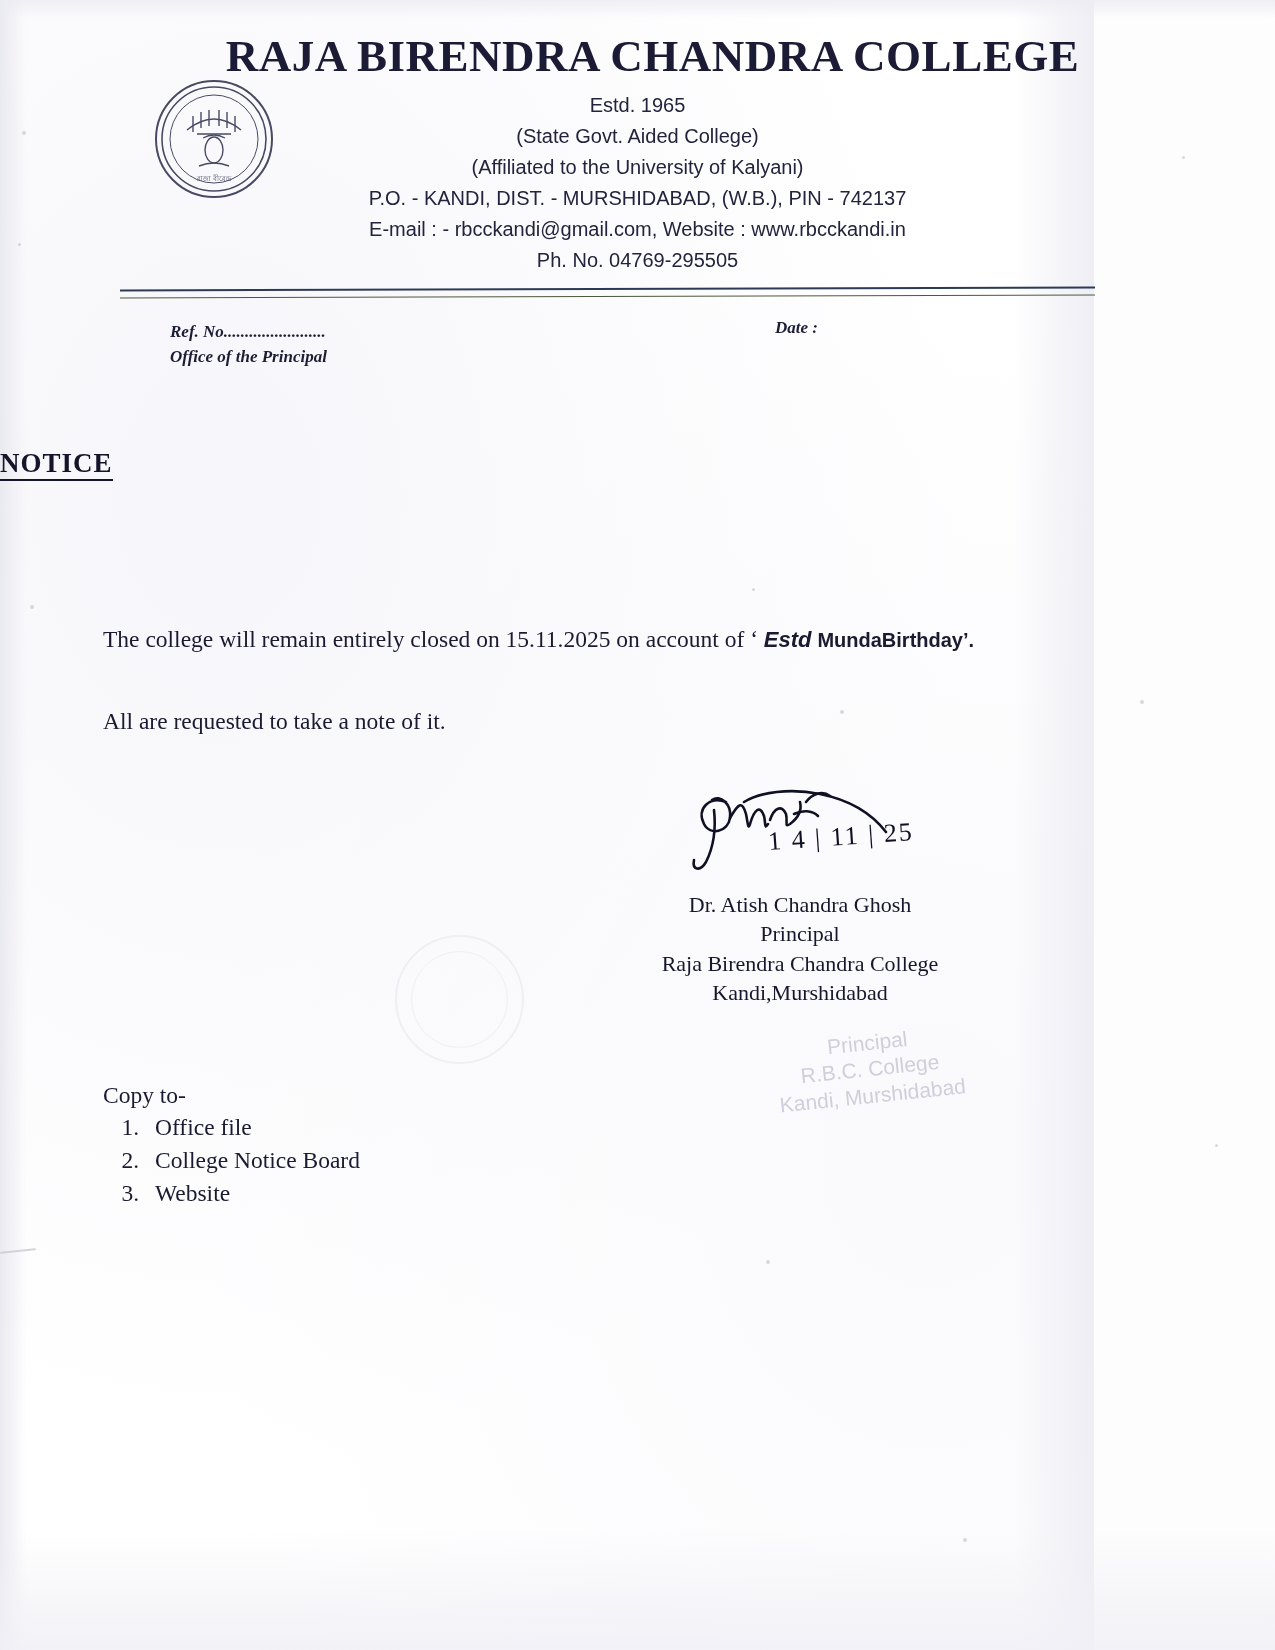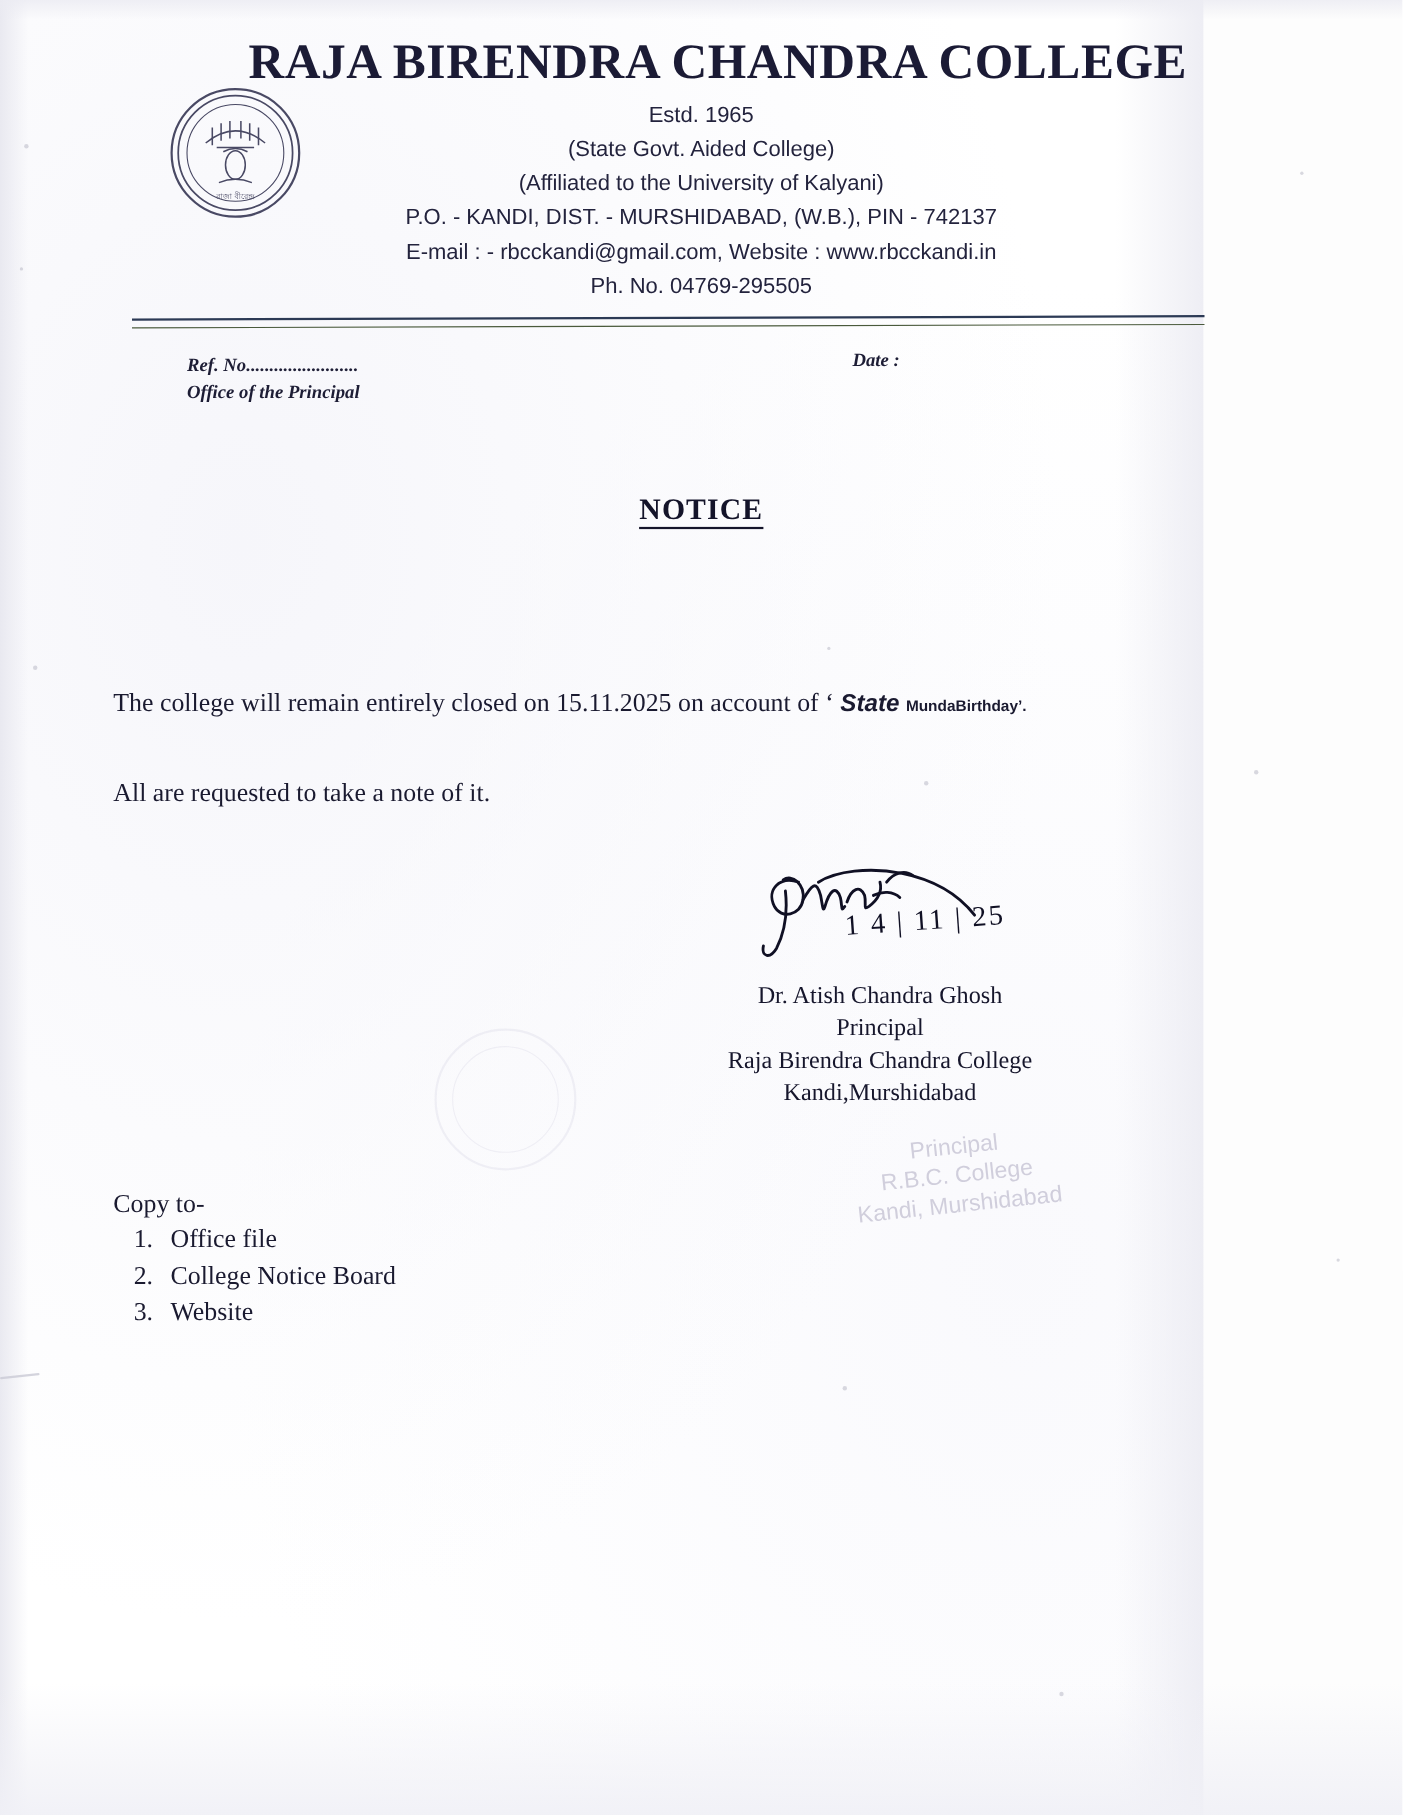--- a/index.html
+++ b/index.html
@@ -108,21 +108,21 @@
     font-size: 17px;
     color: #1d1d35;
   }
 
   
   .notice-title {
     position: absolute;
     top: 448px;
     left: 0;
     width: 1275px;
-    text-align: center;
+    text-align: left;
     font-family: "Liberation Serif", serif;
     font-weight: bold;
     font-size: 27px;
     letter-spacing: 1px;
     color: #14142a;
   }
   .notice-title span {
     border-bottom: 2px solid #14142a;
     padding-bottom: 1px;
   }
@@ -143,21 +143,21 @@
   }
   .em-italic {
     font-family: "Liberation Sans", sans-serif;
     font-style: italic;
     font-weight: bold;
     font-size: 22px;
   }
   .em-bold {
     font-family: "Liberation Sans", sans-serif;
     font-weight: bold;
-    font-size: 14px;
+    font-size: 20px;
     margin-top: 47px;
   }
 
   
   .signature-mark {
     position: absolute;
     top: 780px;
     left: 690px;
     width: 240px;
     height: 100px;
@@ -343,21 +343,21 @@
     <div>Ref. No........................</div>
     <div>Office of the Principal</div>
   </div>
   <div class="dateline">Date  :</div>
 
   <div class="notice-title">
     <span>NOTICE</span>
   </div>
 
   <div class="body-text">
-    <div class="para1"><span>The college will remain entirely closed on 15.11.2025 on account of ‘ </span><span class="em-italic">State</span><span> </span><span class="em-bold">Munda</span><span class="em-bold">Birthday</span><span class="em-bold">’.</span></div>
+    <div class="para1"><span>The college will remain entirely closed on 15.11.2025 on account of ‘ </span><span class="em-italic">Estd</span><span> </span><span class="em-bold">Munda</span><span class="em-bold">Birthday</span><span class="em-bold">’.</span></div>
     <div class="para2">All are requested to take a note of it.</div>
   </div>
 
   <div class="signature-mark">
     <svg width="240" height="100" viewBox="0 0 240 100" aria-hidden="true">
       <g fill="none" stroke="#101024" stroke-width="2.6" stroke-linecap="round">
         <path d="M36 22 C20 16, 6 28, 14 44 C20 56, 38 52, 40 38 C42 24, 30 14, 22 20"></path>
         <path d="M24 30 C26 48, 24 66, 16 82 C10 92, 2 90, 4 80"></path>
         <path d="M40 38 C48 24, 52 20, 56 34 C58 44, 58 50, 60 44 C64 30, 70 24, 74 36 C76 44, 74 50, 78 44"></path>
         <path d="M80 40 C84 28, 92 24, 96 34 C98 42, 94 48, 100 44 C108 38, 112 30, 110 22"></path>

